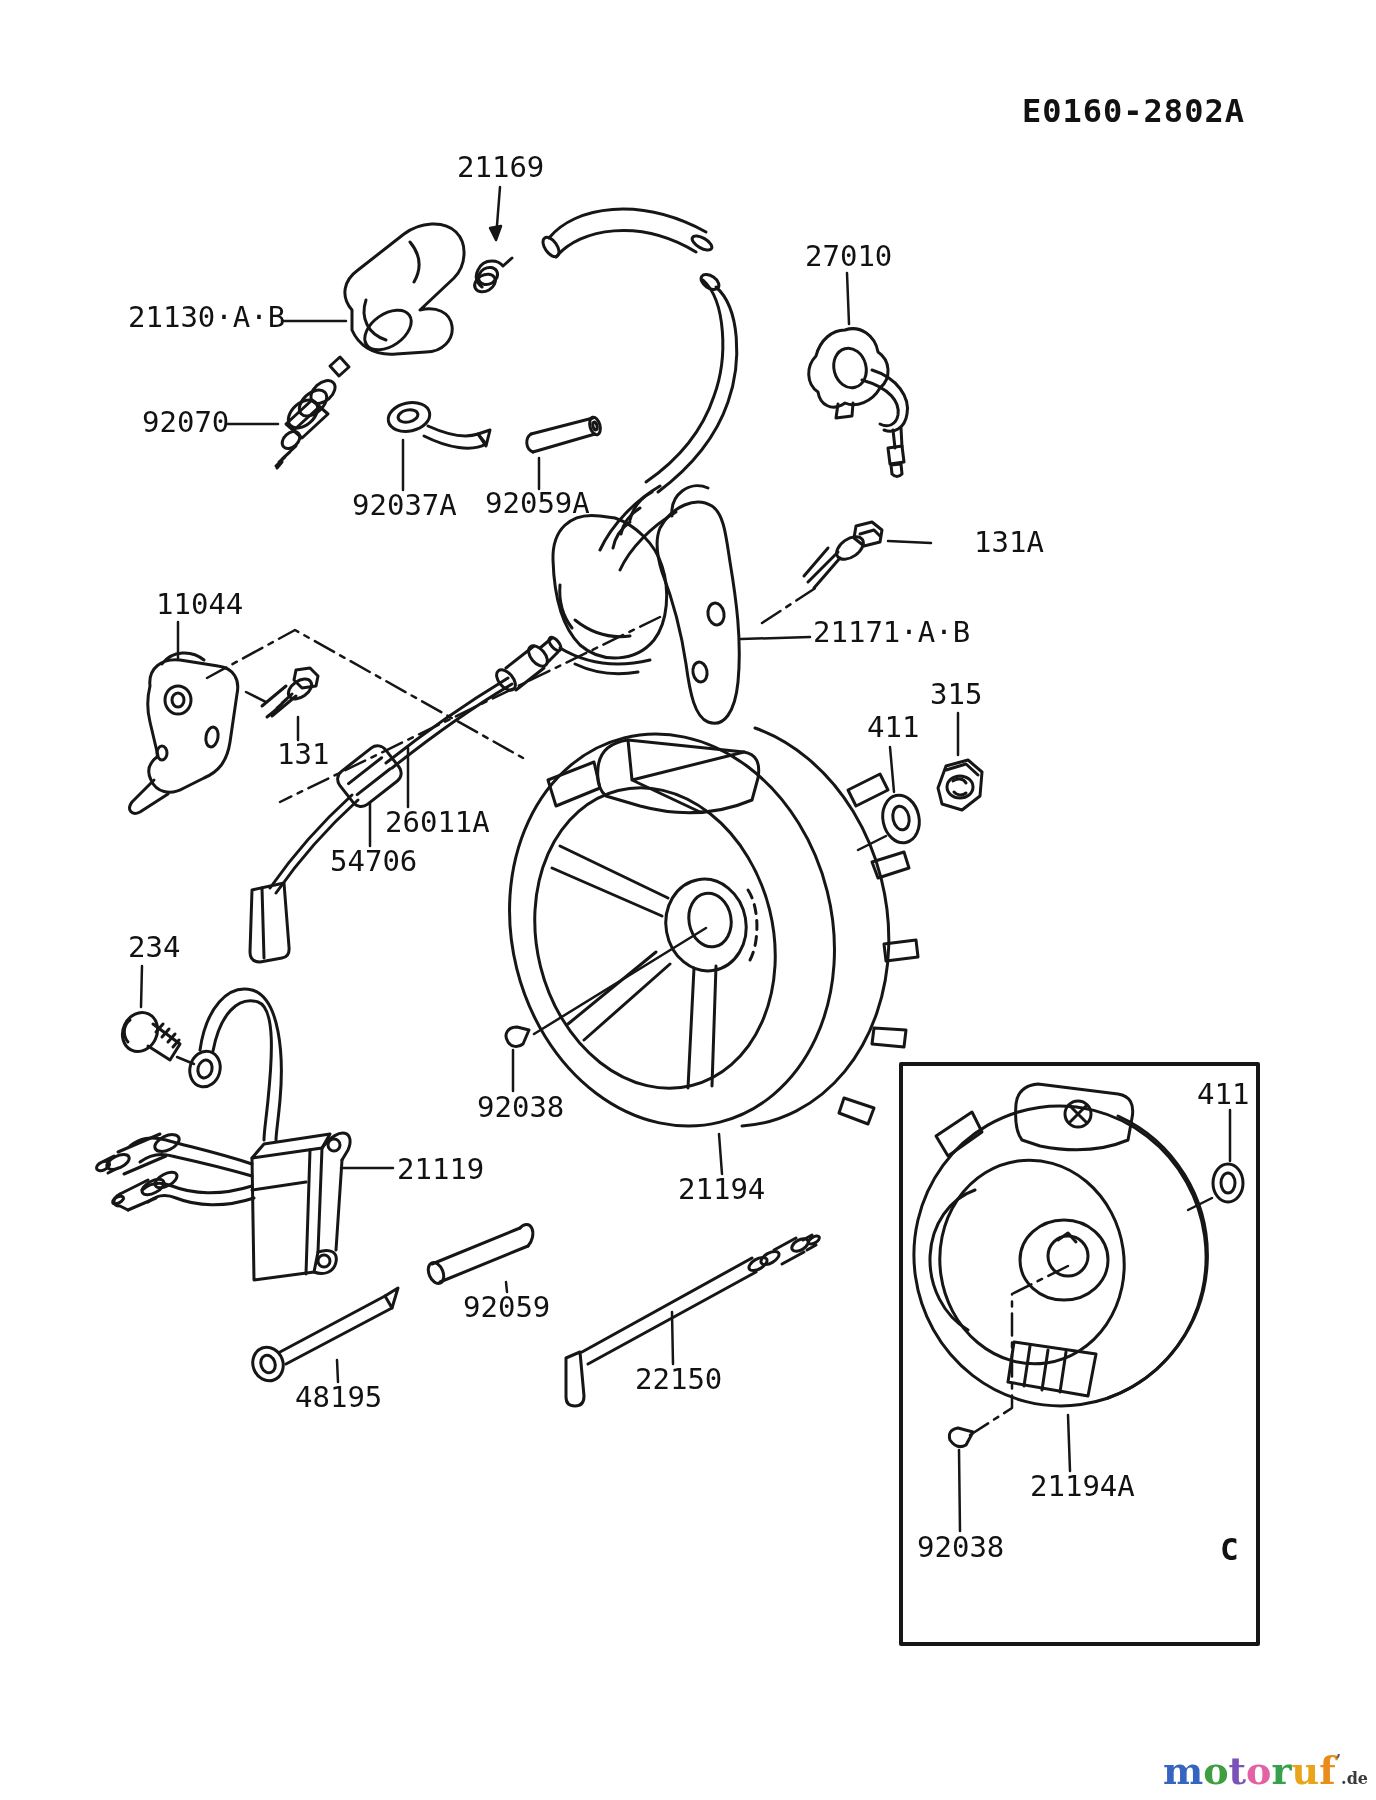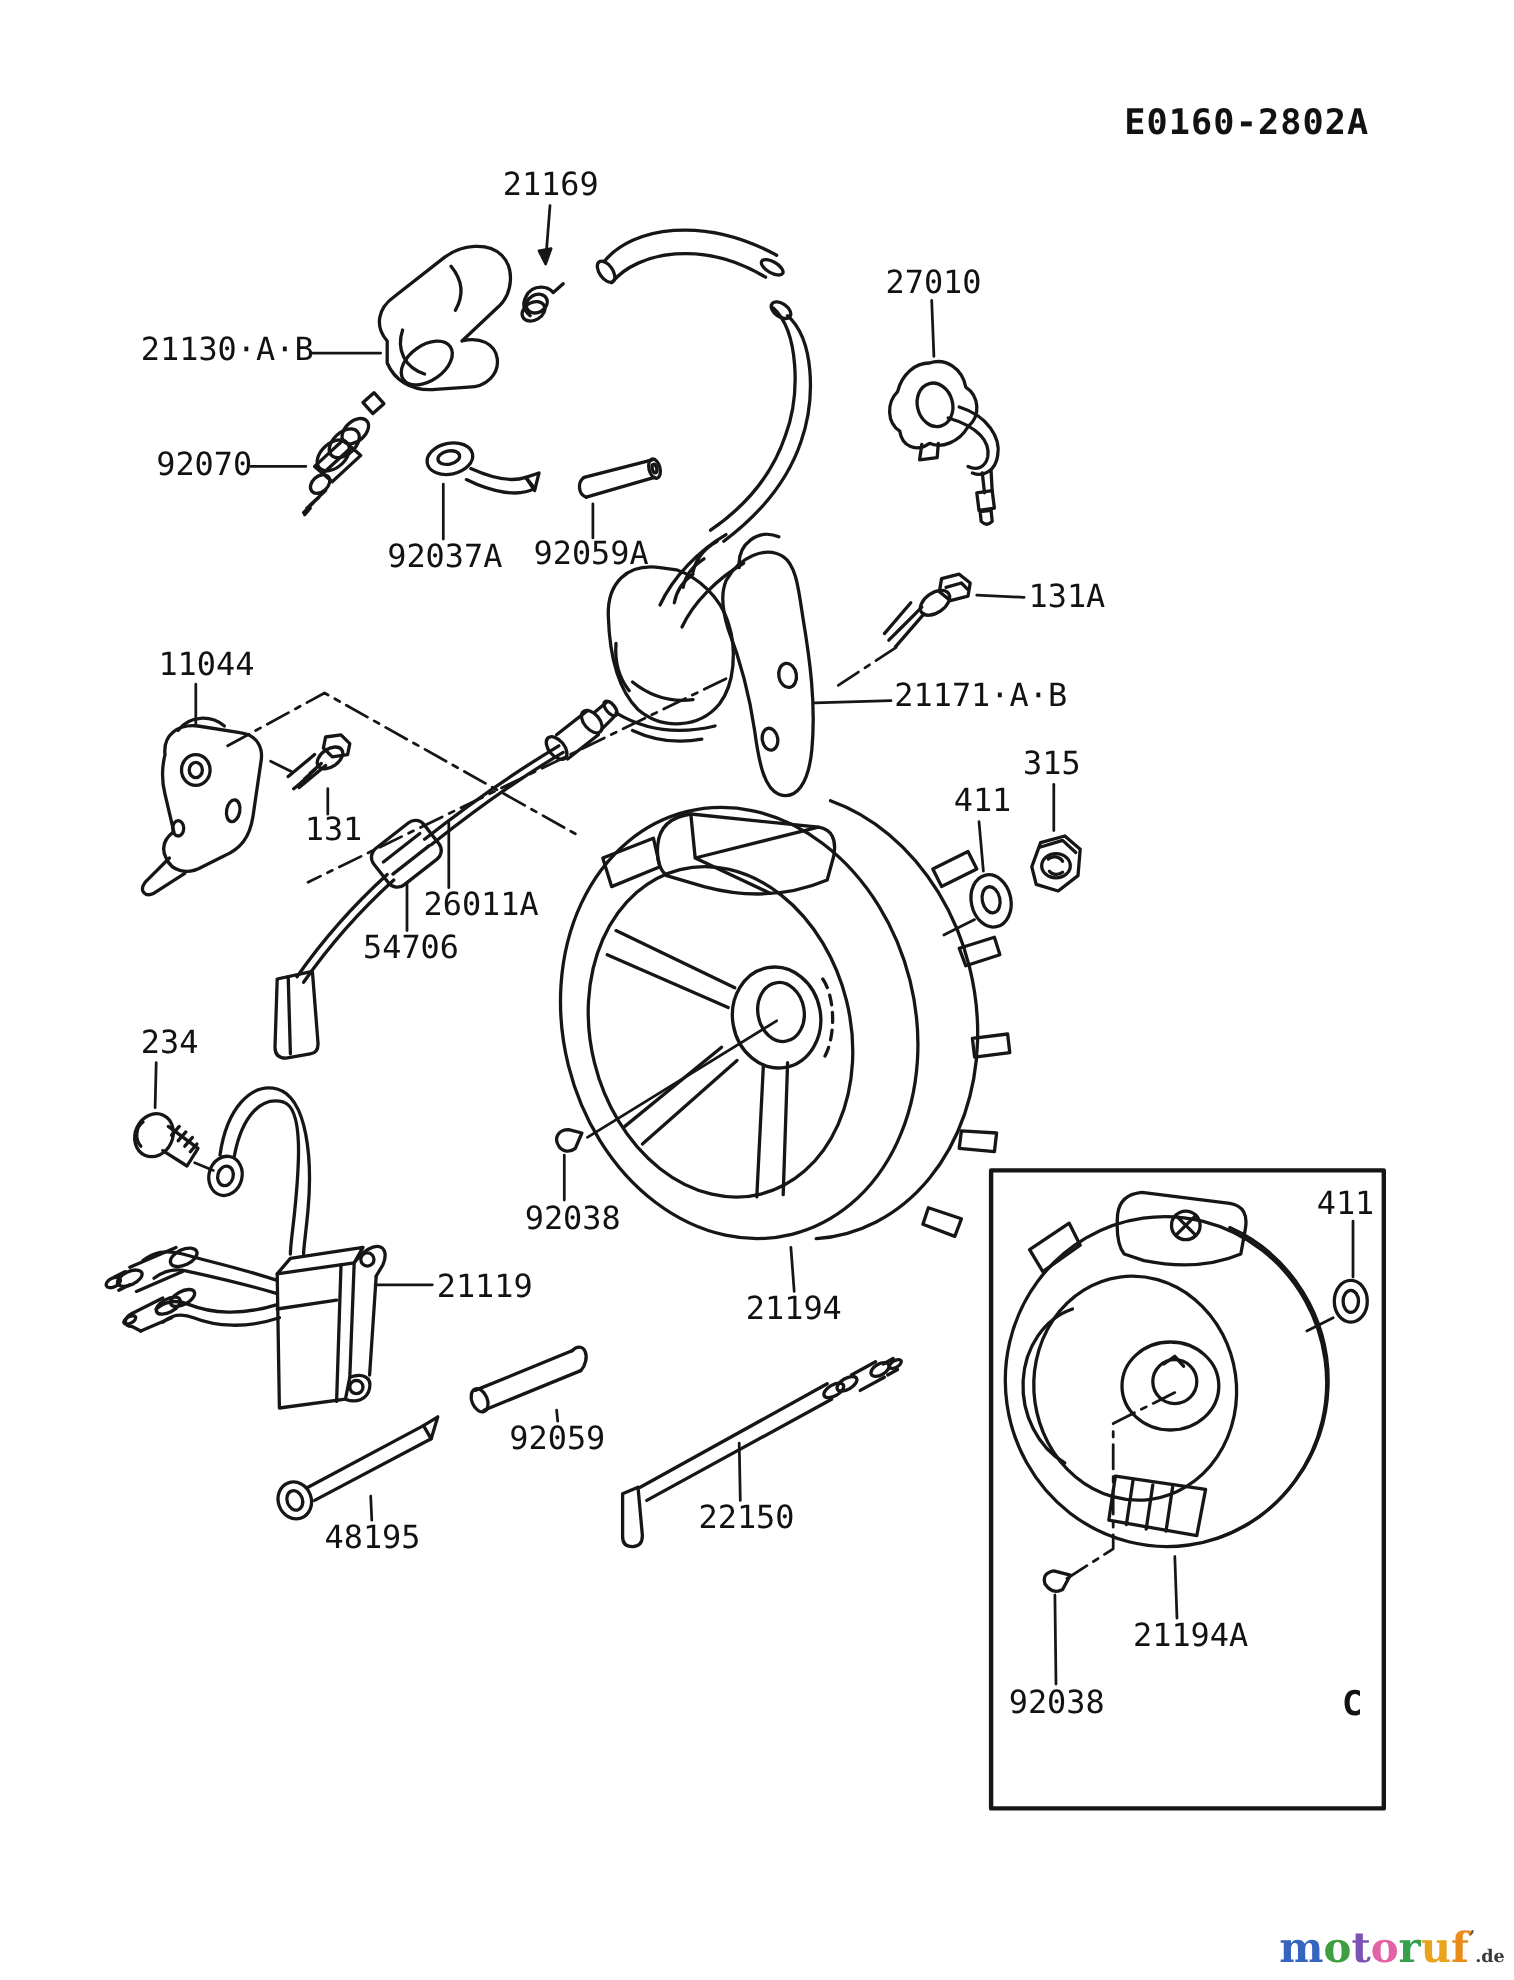--- a/index.html
+++ b/index.html
@@ -314,22 +314,22 @@
   </svg>
 
   <div class="code">E0160-2802A</div>
 
   <div class="plabel" style="left:457px;top:153px">21169</div>
   <div class="plabel" style="left:805px;top:242px">27010</div>
   <div class="plabel" style="left:128px;top:303px">21130·A·B</div>
   <div class="plabel" style="left:142px;top:408px">92070</div>
   <div class="plabel" style="left:352px;top:491px">92037A</div>
   <div class="plabel" style="left:485px;top:489px">92059A</div>
-  <div class="plabel" style="left:935px;top:528px">131A</div>
-  <div class="plabel" style="left:144px;top:590px">11044</div>
+  <div class="plabel" style="left:974px;top:528px">131A</div>
+  <div class="plabel" style="left:156px;top:590px">11044</div>
   <div class="plabel" style="left:813px;top:618px">21171·A·B</div>
   <div class="plabel" style="left:930px;top:680px">315</div>
   <div class="plabel" style="left:867px;top:713px">411</div>
   <div class="plabel" style="left:277px;top:740px">131</div>
   <div class="plabel" style="left:385px;top:808px">26011A</div>
   <div class="plabel" style="left:330px;top:847px">54706</div>
   <div class="plabel" style="left:128px;top:933px">234</div>
   <div class="plabel" style="left:477px;top:1093px">92038</div>
   <div class="plabel" style="left:397px;top:1155px">21119</div>
   <div class="plabel" style="left:678px;top:1175px">21194</div>

